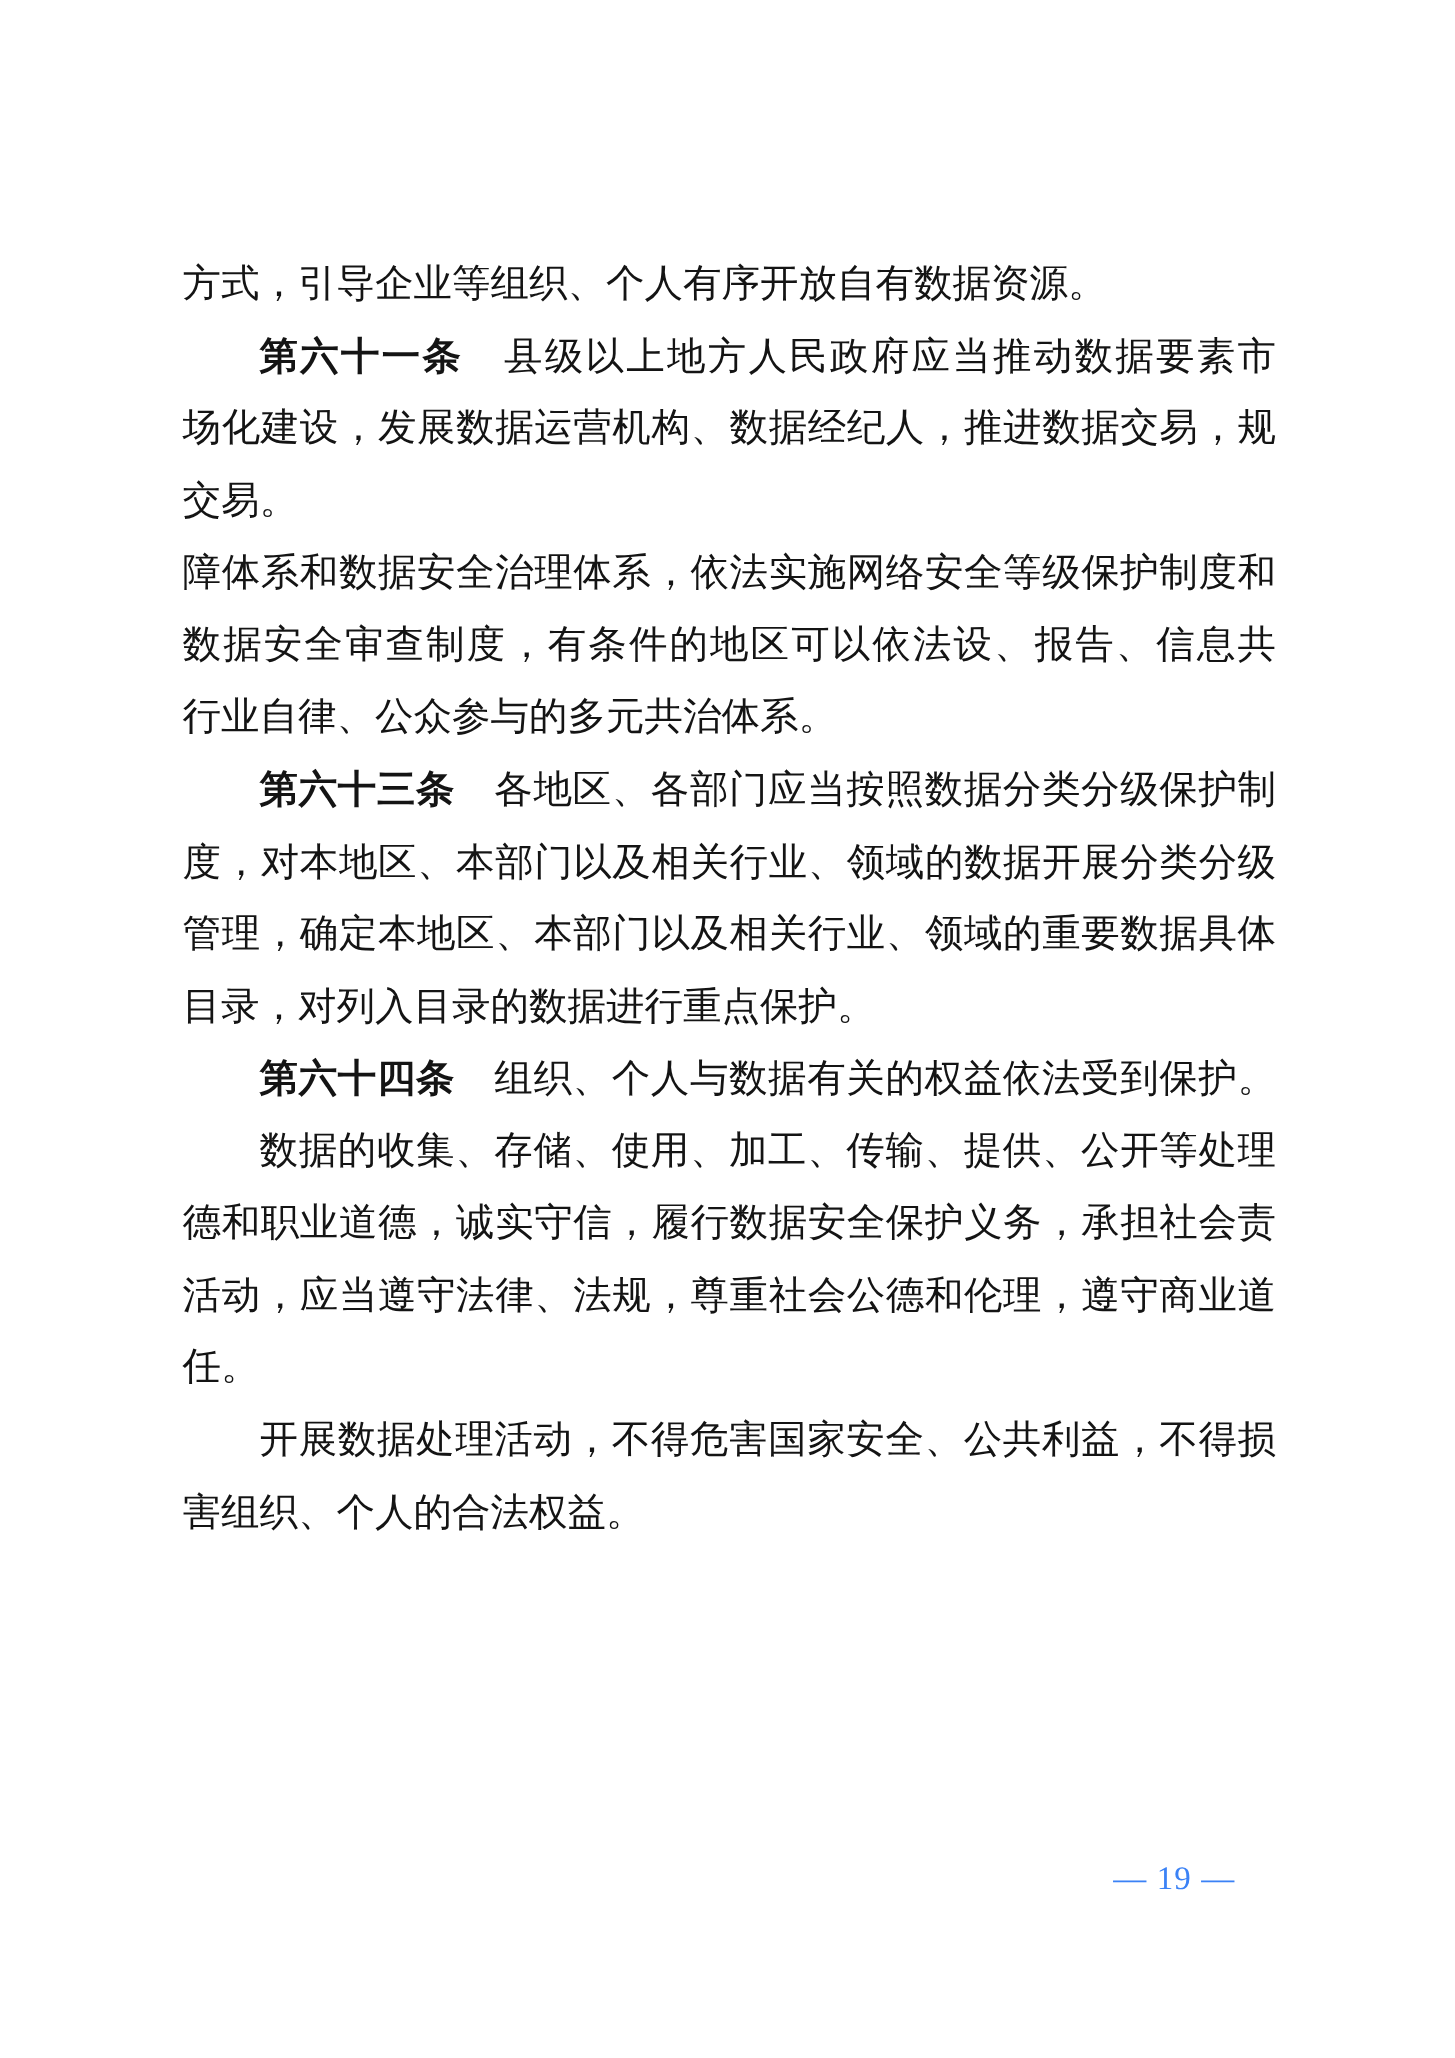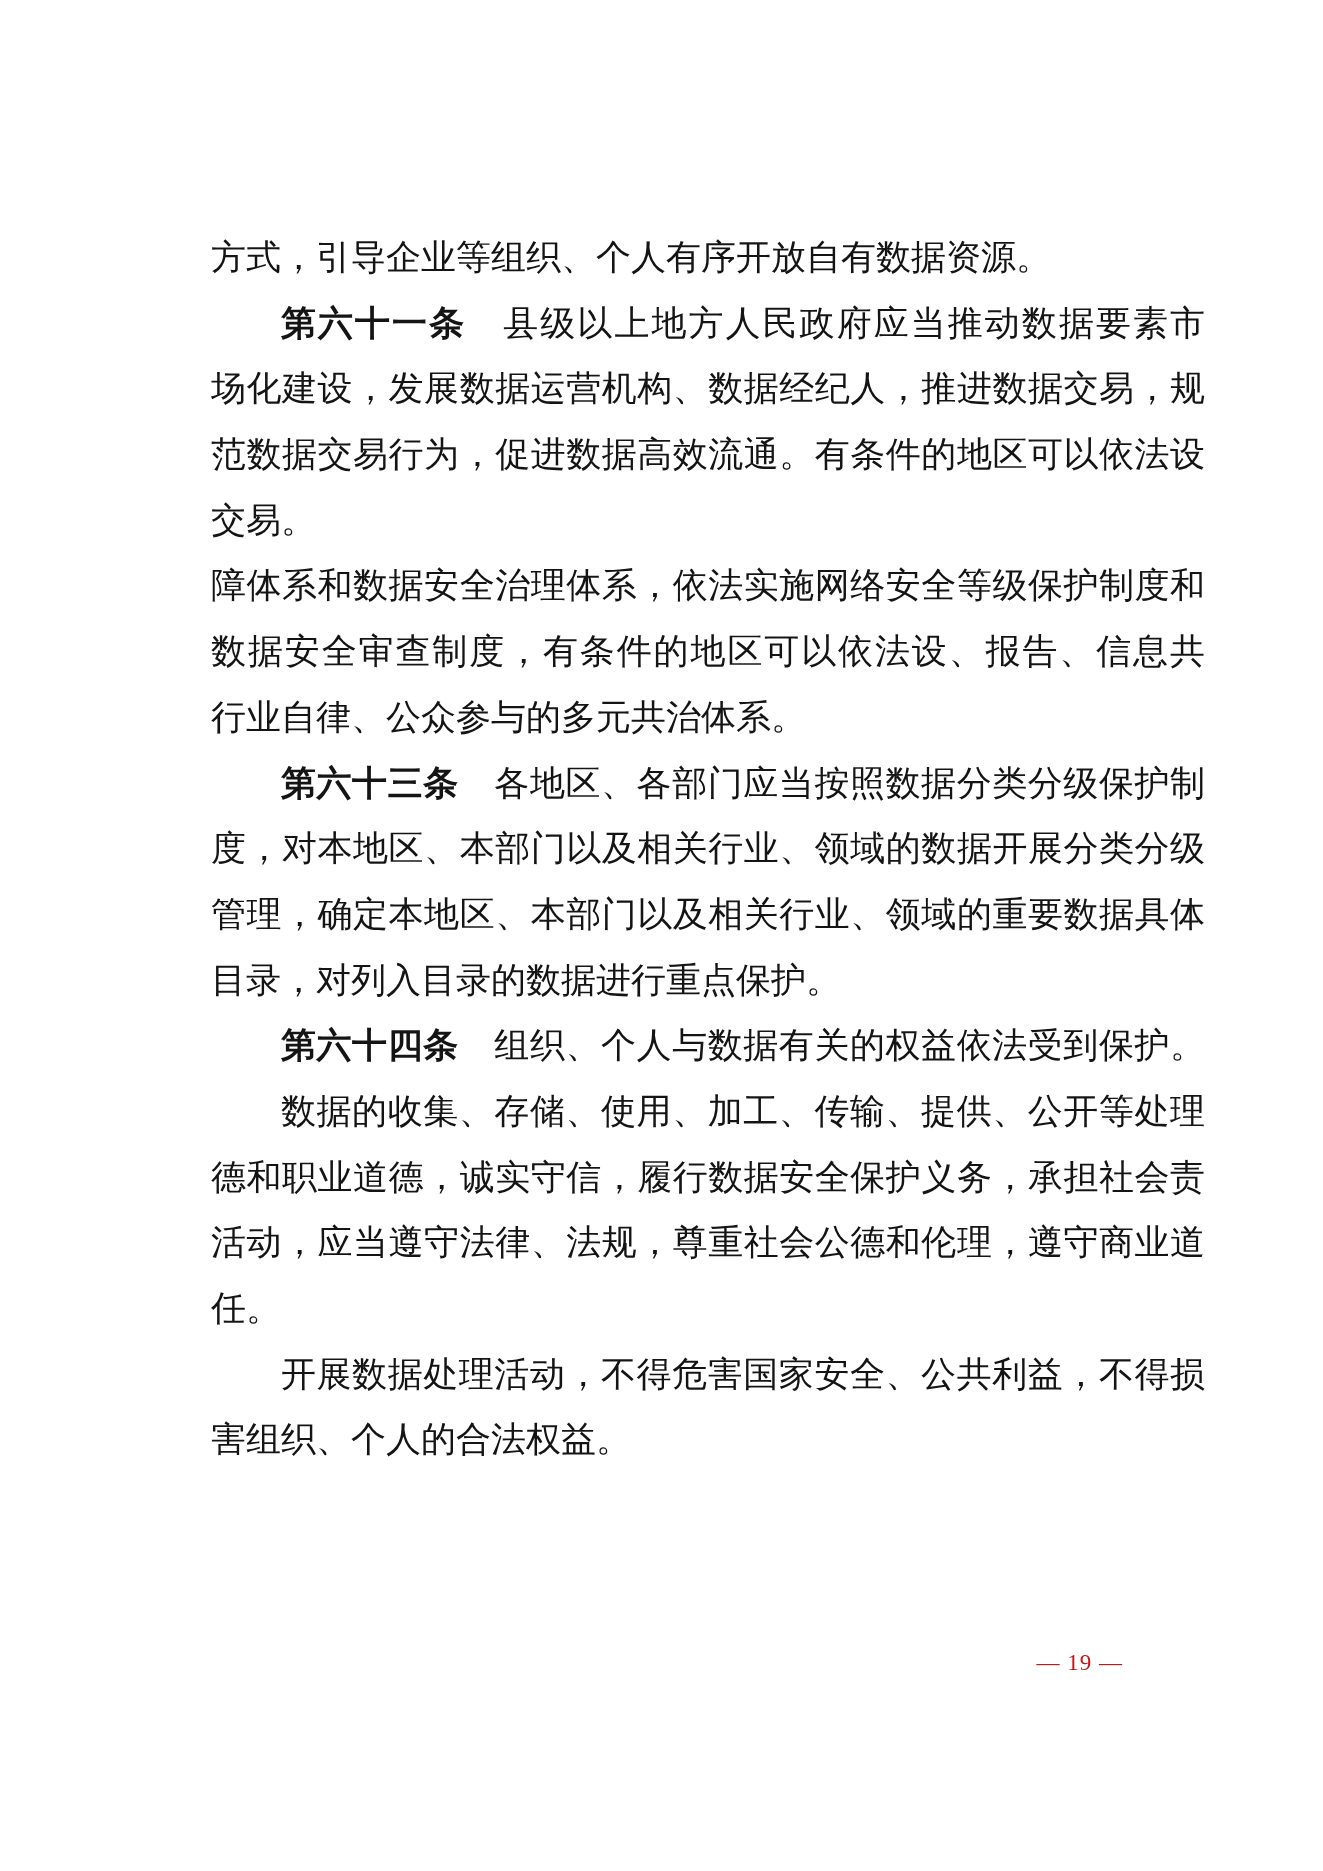--- a/index.html
+++ b/index.html
@@ -23,57 +23,55 @@
     background: #ffffff;
   }
   .text-block {
     position: absolute;
     left: 166px;
     top: 225px;
     width: 994px;
     font-size: 35px;
     line-height: 65.7px;
     letter-spacing: 0;
-    margin-left: 45px;
   }
   .line {
     height: 65.7px;
     white-space: normal;
     text-align: left;
   }
   .line.justify {
     text-align: justify;
     text-align-last: justify;
     text-justify: inter-character;
   }
   .line.indent {
     text-indent: 70px;
   }
   .seg.bold {
     font-weight: 700;
   }
   .footer {
     position: absolute;
-    top: 1643px;
+    top: 1688px;
     right: 200px;
-    font-size: 23px;
+    font-size: 30px;
     line-height: 40px;
     letter-spacing: 1px;
-    color: #b91c1c;
+    color: #3b82f6;
   }
 </style>
 </head>
 <body>
 
 <div class="page">
   <div class="text-block">
       <div class="line"><span class="seg">方式，引导企业等组织、个人有序开放自有数据资源。</span></div>
       <div class="line indent justify"><span class="seg bold">第六十一条</span><span class="seg">　县级以上地方人民政府应当推动数据要素市</span></div>
       <div class="line justify"><span class="seg">场化建设，发展数据运营机构、数据经纪人，推进数据交易，规</span></div>
-      <div class="line justify"><span class="seg">范数据交易行为，促进数据高效流通。有条件的地区可以依法设</span></div>
       <div class="line"><span class="seg">交易。</span></div>
       <div class="line justify"><span class="seg">障体系和数据安全治理体系，依法实施网络安全等级保护制度和</span></div>
       <div class="line justify"><span class="seg">数据安全审查制度，有条件的地区可以依法设、报告、信息共</span></div>
       <div class="line"><span class="seg">行业自律、公众参与的多元共治体系。</span></div>
       <div class="line indent justify"><span class="seg bold">第六十三条</span><span class="seg">　各地区、各部门应当按照数据分类分级保护制</span></div>
       <div class="line justify"><span class="seg">度，对本地区、本部门以及相关行业、领域的数据开展分类分级</span></div>
       <div class="line justify"><span class="seg">管理，确定本地区、本部门以及相关行业、领域的重要数据具体</span></div>
       <div class="line"><span class="seg">目录，对列入目录的数据进行重点保护。</span></div>
       <div class="line indent justify"><span class="seg bold">第六十四条</span><span class="seg">　组织、个人与数据有关的权益依法受到保护。</span></div>
       <div class="line indent justify"><span class="seg">数据的收集、存储、使用、加工、传输、提供、公开等处理</span></div>

